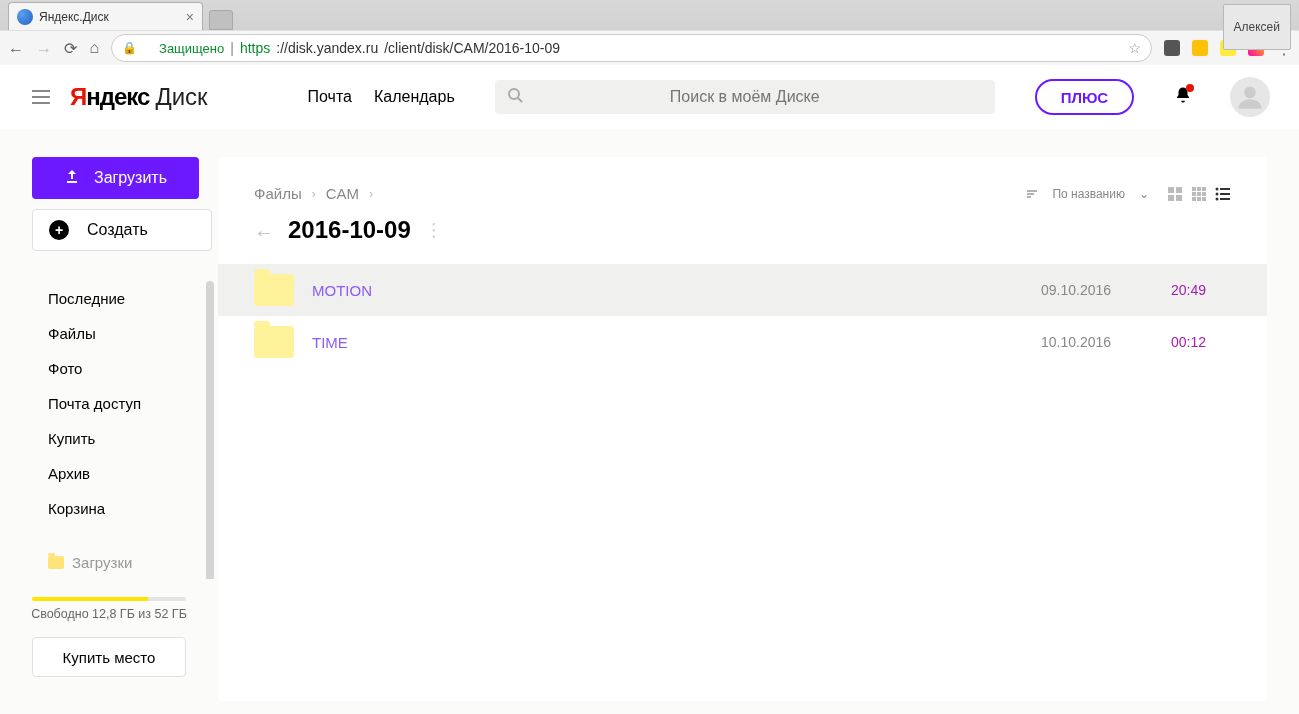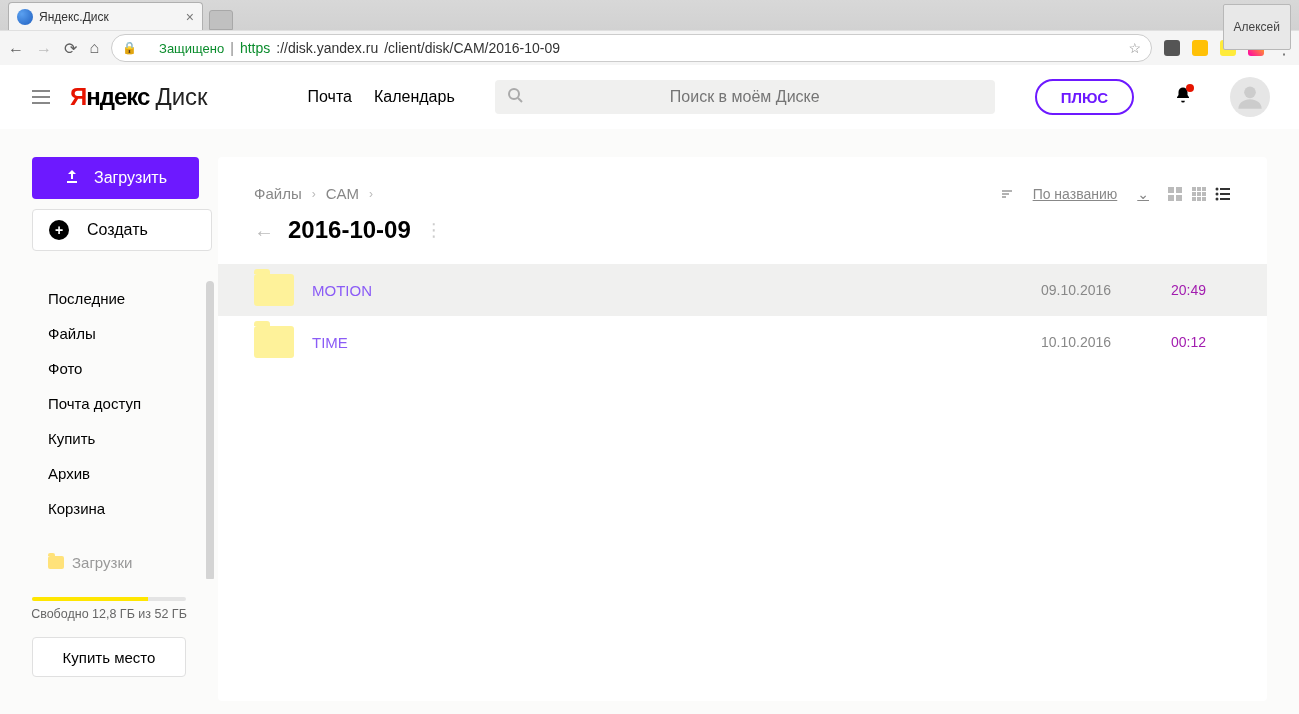--- a/index.html
+++ b/index.html
@@ -62,21 +62,21 @@
 .storage-bar{margin:18px 32px 6px 32px;height:4px;background:#e4e4e4;border-radius:2px;overflow:hidden;}
 .storage-bar .fill{height:100%;width:75%;background:#ffe600;}
 .storage-txt{text-align:center;font-size:12.5px;color:#666;margin-bottom:16px;}
 .buy-btn{margin:0 32px 14px 32px;height:40px;background:#fff;border:1px solid #e0e0e0;border-radius:4px;font-size:15px;cursor:pointer;}
 
 .main{flex:1;background:#fff;margin:28px 32px 0 0;border-radius:4px;min-height:500px;padding:28px 0 28px 0;}
 .breadcrumb{display:flex;align-items:center;gap:10px;padding:0 36px;font-size:15px;}
 .breadcrumb .bc{color:#888;cursor:pointer;}
 .breadcrumb .chev{color:#bbb;font-size:12px;}
 .sort-view{margin-left:auto;display:flex;align-items:center;gap:18px;color:#888;}
-.sort-lbl{display:flex;align-items:center;gap:20px;font-size:14px;cursor:pointer;text-decoration:underline;}
+.sort-lbl{display:flex;align-items:center;gap:14px;font-size:12px;cursor:pointer;}
 .view-icons{display:flex;gap:8px;}
 .view-ic{cursor:pointer;display:flex;}
 .title-row{display:flex;align-items:center;gap:14px;padding:14px 36px 20px 36px;}
 .back-arr{color:#bbb;font-size:20px;cursor:pointer;}
 .folder-title{font-size:24px;font-weight:bold;}
 .more-dots{color:#ccc;font-size:18px;cursor:pointer;}
 .file-row{display:flex;align-items:center;height:52px;padding:0 36px;cursor:pointer;}
 .file-row.sel{background:#f0f0ef;}
 .folder-ico{width:40px;height:32px;background:#fef29a;border-radius:3px;position:relative;margin-right:18px;}
 .folder-ico::before{content:'';position:absolute;top:-5px;left:0;width:16px;height:5px;background:#fef29a;border-radius:3px 3px 0 0;}

